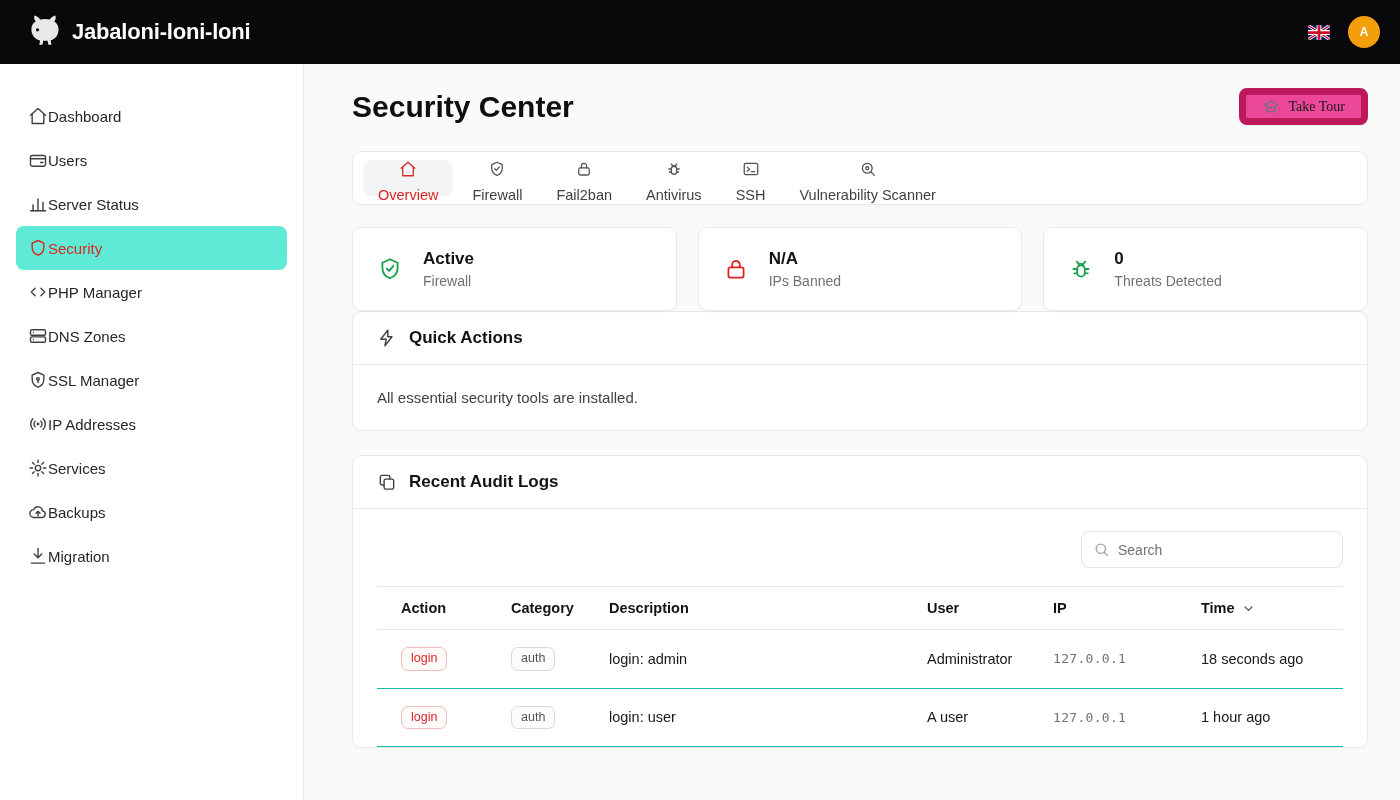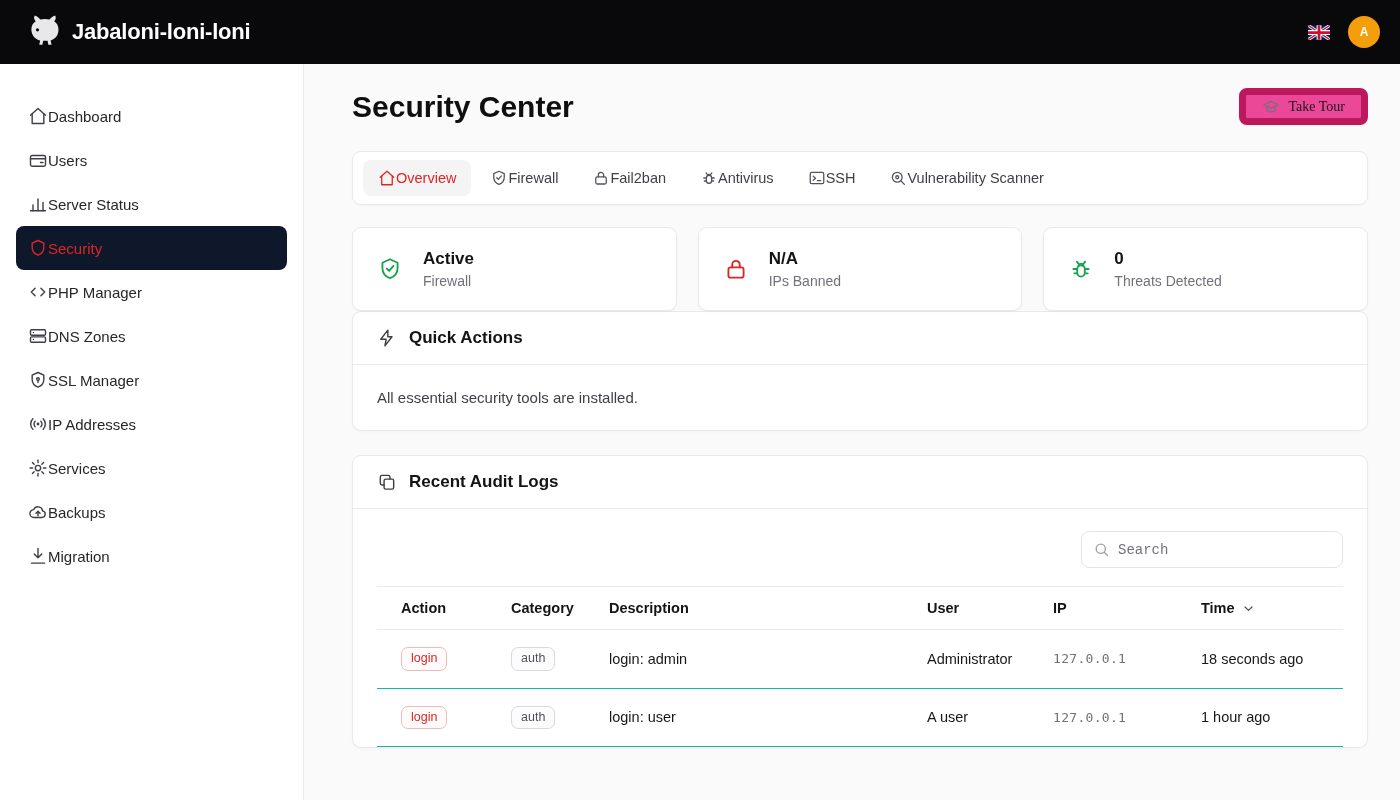--- a/index.html
+++ b/index.html
@@ -13,54 +13,54 @@
   .brand-title { color:#fff; font-size:22px; font-weight:700; letter-spacing:-0.2px; }
   .topbar-right { display:flex; align-items:center; gap:18px; }
   .flag { width:22px; height:15px; border-radius:2px; overflow:hidden; display:block; }
   .avatar { width:32px; height:32px; border-radius:50%; background:#f59e0b; color:#fff; font-size:12px; font-weight:700; display:flex; align-items:center; justify-content:center; }
 
   
   .shell { display:flex; height:736px; }
   .sidebar { width:304px; background:#fff; border-right:1px solid #e9e9eb; padding-top:30px; flex-shrink:0; }
   .side-item { display:flex; align-items:center; height:44px; margin:0 16px; padding:0 12px; border-radius:8px; font-size:15px; color:#27272a; cursor:pointer; }
   .side-item .icn { color:#3f3f46; }
-  .side-item.active { background:#0f172a; color:#dc2626; }
+  .side-item.active { background:#5eead4; color:#dc2626; }
   .side-item.active .icn { color:#dc2626; }
   .icn { width:20px; height:20px; flex-shrink:0; }
 
   
   .main { flex:1; padding:24px 32px 0 48px; overflow:hidden; }
   .title-row { display:flex; align-items:center; justify-content:space-between; margin-bottom:26px; }
   .page-title { font-size:30px; font-weight:700; color:#0f0f10; }
   .tour-btn { display:flex; align-items:center; gap:9px; height:37px; padding:0 16px; background:#ec4899; border:7px solid #be185d; border-radius:8px; font-size:14px; color:#18181b; box-shadow:0 1px 2px rgba(0,0,0,.04); cursor:pointer; font-family:Liberation Serif, serif; }
   .tour-btn .icn { width:18px; height:18px; color:#71717a; }
 
   .card { background:#fff; border:1px solid #e9e9eb; border-radius:9px; box-shadow:0 1px 2px rgba(0,0,0,.03); }
 
   .tabs-card { display:flex; align-items:center; gap:4px; padding:8px 10px; margin-bottom:22px; }
-  .tab { display:flex; align-items:center; gap:0; padding:0 15px; height:36px; border-radius:8px; font-size:14.5px; color:#3f3f46; cursor:pointer; }
+  .tab { display:flex; align-items:center; gap:9px; padding:0 15px; height:36px; border-radius:8px; font-size:14.5px; color:#3f3f46; cursor:pointer;flex-direction:column; }
   .tab .icn { width:18px; height:18px; color:#52525b; }
   .tab.active { background:#f4f4f5; color:#dc2626; }
   .tab.active .icn { color:#dc2626; }
 
   .stats-row { display:grid; grid-template-columns:repeat(3,1fr); gap:21px; }
   .stat-card { display:flex; align-items:center; gap:20px; padding:20px 24px; height:84px; }
   .stat-icn { width:26px; height:26px; flex-shrink:0; }
   .c-green { color:#16a34a; } .c-red { color:#dc2626; }
   .stat-value { font-size:17px; font-weight:700; color:#141416; }
   .stat-label { font-size:14px; color:#71717a; margin-top:4px; }
 
   .section-card { margin-bottom:24px; }
   .section-head { display:flex; align-items:center; gap:12px; padding:16px 24px; border-bottom:1px solid #e9e9eb; }
   .section-head .icn { color:#3f3f46; }
   .section-title { font-size:17px; font-weight:700; color:#141416; }
   .section-body { padding:24px; font-size:15px; color:#3f3f46; }
 
   .table-wrap { padding:22px 24px 0 24px; }
-  .search-row { display:flex; justify-content:flex-end; margin-bottom:18px;font-family:Liberation Mono, monospace; }
+  .search-row { display:flex; justify-content:flex-end; margin-bottom:18px; }
   .search-box { width:262px; height:37px; border:1px solid #e4e4e7; border-radius:8px; display:flex; align-items:center; gap:8px; padding:0 11px; background:#fff; }
   .search-box .icn { width:17px; height:17px; color:#a1a1aa; flex-shrink:0; }
   .search-box input { border:none; outline:none; flex:1; font-size:14px; font-family:inherit; color:#18181b; background:transparent; }
   .search-box input::placeholder { color:#71717a; }
 
   table { width:100%; border-collapse:collapse; table-layout:fixed; font-size:14.5px; }
   col.c1{width:134px} col.c2{width:98px} col.c3{width:318px} col.c4{width:126px} col.c5{width:148px} col.c6{width:auto}
   thead th { text-align:left; font-weight:700; color:#141416; padding:13px 8px 13px 0; border-top:1px solid #e9e9eb; border-bottom:1px solid #e9e9eb; font-size:14.5px; }
   th:first-child, td:first-child { padding-left:24px; }
   tbody td { padding:17px 8px 17px 0; border-bottom:1px solid #14b8a6; color:#18181b; vertical-align:middle; }

